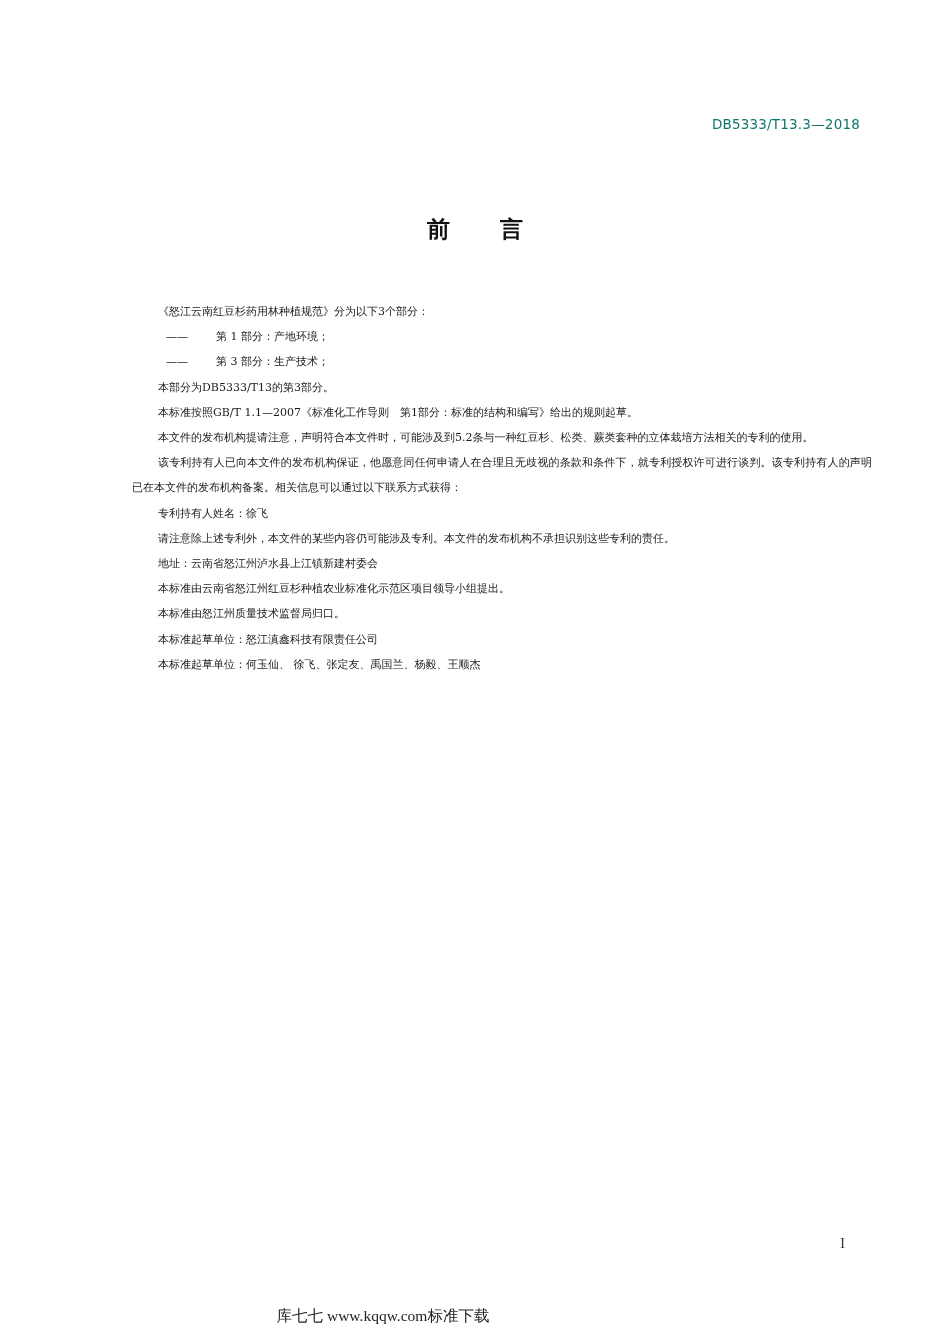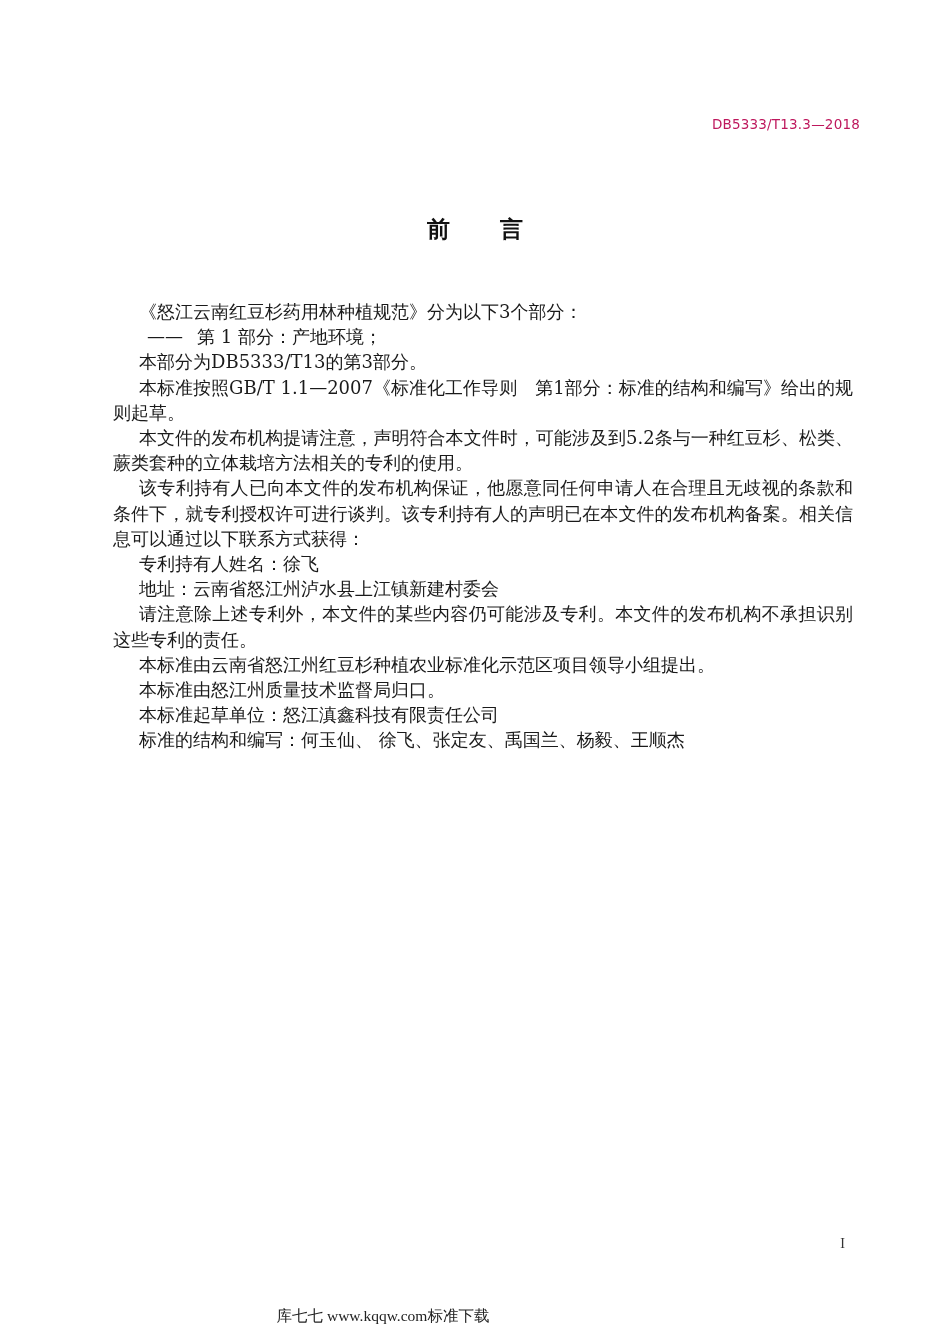--- a/index.html
+++ b/index.html
@@ -15,21 +15,21 @@
       font-family: "DejaVu Serif", "Liberation Serif", serif;
       color: #1a1a1a;
     }
     .doc-code {
       position: absolute;
       top: 116px;
       right: 90px;
       font-family: "DejaVu Sans", "Liberation Sans", sans-serif;
       font-size: 13.5px;
       letter-spacing: 0.2px;
-      color: #be185d;
+      color: #0f766e;
     }
     .title {
       position: absolute;
       top: 214px;
       left: 0;
       width: 950px;
       text-align: center;
       font-family: "DejaVu Sans", "Liberation Sans", sans-serif;
       font-size: 23px;
       font-weight: bold;
@@ -39,23 +39,23 @@
     .title .ch {
       display: inline-block;
     }
     .title .gap {
       display: inline-block;
       width: 50px;
     }
     .body {
       position: absolute;
       top: 299px;
-      left: 113px;
+      left: 132px;
       width: 740px;
-      font-size: 18px;
+      font-size: 11px;
       line-height: 25.2px;
     }
     .p {
       margin: 0;
       text-indent: 26px;
       text-align: justify;
     }
     .p.list {
       text-indent: 0;
       padding-left: 34px;
@@ -91,29 +91,32 @@
 <div class="title">
   <span class="ch">前</span><span class="gap"></span><span class="ch">言</span>
 </div>
 
 <div class="body">
   <p class="p">《怒江云南红豆杉药用林种植规范》分为以下3个部分：</p>
 
   <p class="p list">
     <span class="dash">——</span><span>第 1 部分：产地环境；</span>
   </p>
+  <p class="p list">
+    <span class="dash">——</span><span>第 3 部分：生产技术；</span>
+  </p>
 
   <p class="p">本部分为DB5333/T13的第3部分。</p>
   <p class="p">本标准按照GB/T 1.1—2007《标准化工作导则　第1部分：标准的结构和编写》给出的规则起草。</p>
   <p class="p">本文件的发布机构提请注意，声明符合本文件时，可能涉及到5.2条与一种红豆杉、松类、蕨类套种的立体栽培方法相关的专利的使用。</p>
   <p class="p">该专利持有人已向本文件的发布机构保证，他愿意同任何申请人在合理且无歧视的条款和条件下，就专利授权许可进行谈判。该专利持有人的声明已在本文件的发布机构备案。相关信息可以通过以下联系方式获得：</p>
   <p class="p">专利持有人姓名：徐飞</p>
+  <p class="p">请注意除上述专利外，本文件的某些内容仍可能涉及专利。本文件的发布机构不承担识别这些专利的责任。</p>
   <p class="p">地址：云南省怒江州泸水县上江镇新建村委会</p>
-  <p class="p">请注意除上述专利外，本文件的某些内容仍可能涉及专利。本文件的发布机构不承担识别这些专利的责任。</p>
   <p class="p">本标准由云南省怒江州红豆杉种植农业标准化示范区项目领导小组提出。</p>
   <p class="p">本标准由怒江州质量技术监督局归口。</p>
   <p class="p">本标准起草单位：怒江滇鑫科技有限责任公司</p>
-  <p class="p">标准的结构和编写：何玉仙、 徐飞、张定友、禹国兰、杨毅、王顺杰</p>
+  <p class="p">本标准起草单位：何玉仙、 徐飞、张定友、禹国兰、杨毅、王顺杰</p>
 </div>
 
 <div class="page-number">I</div>
 
 <div class="footer">库七七 www.kqqw.com标准下载</div>
 
 </body></html>

